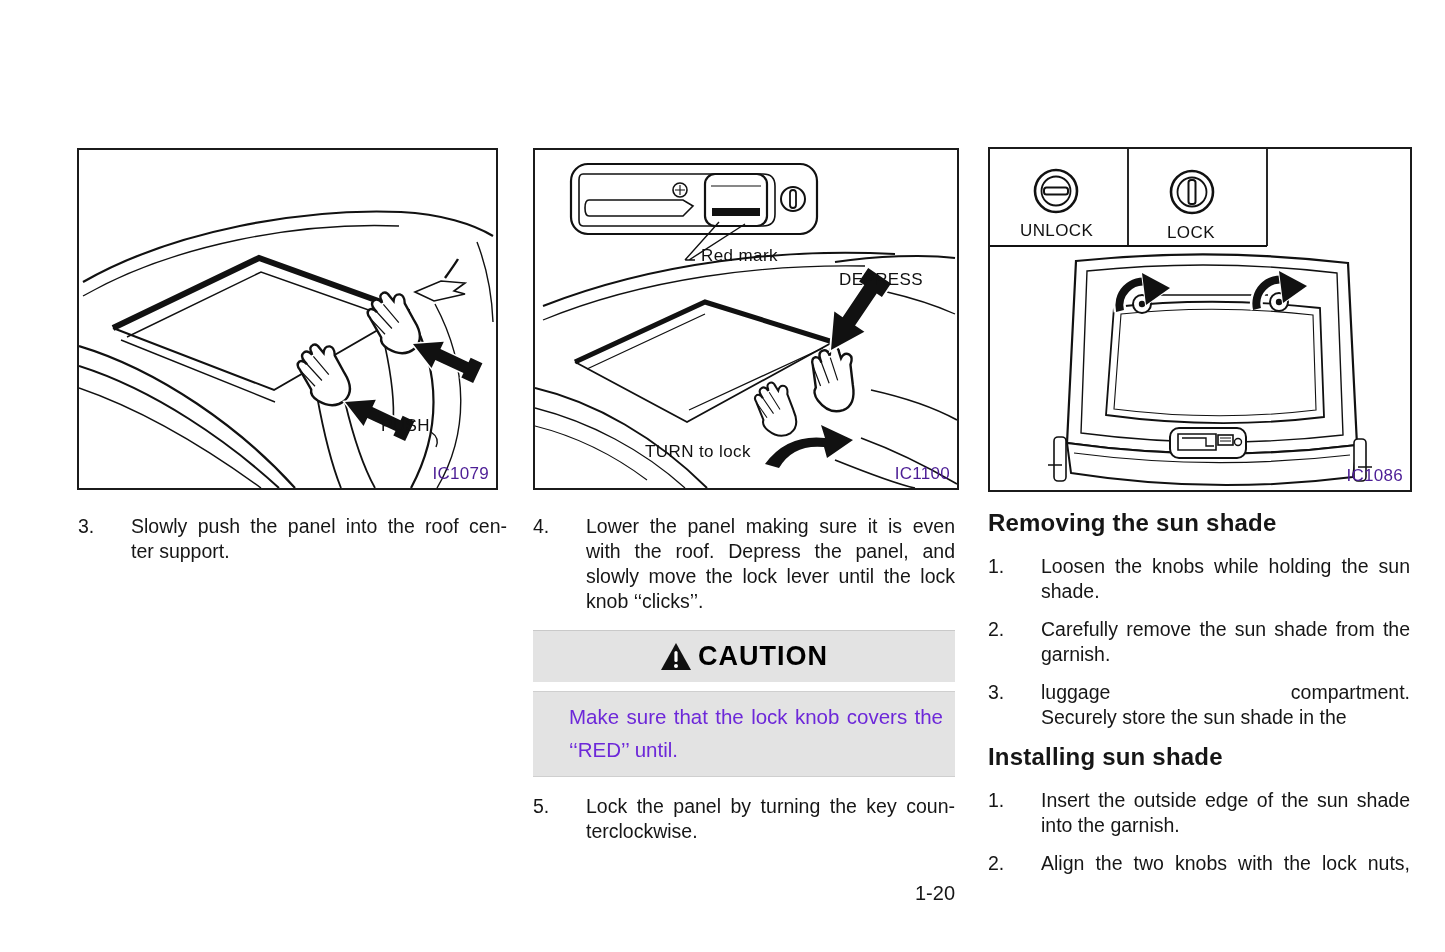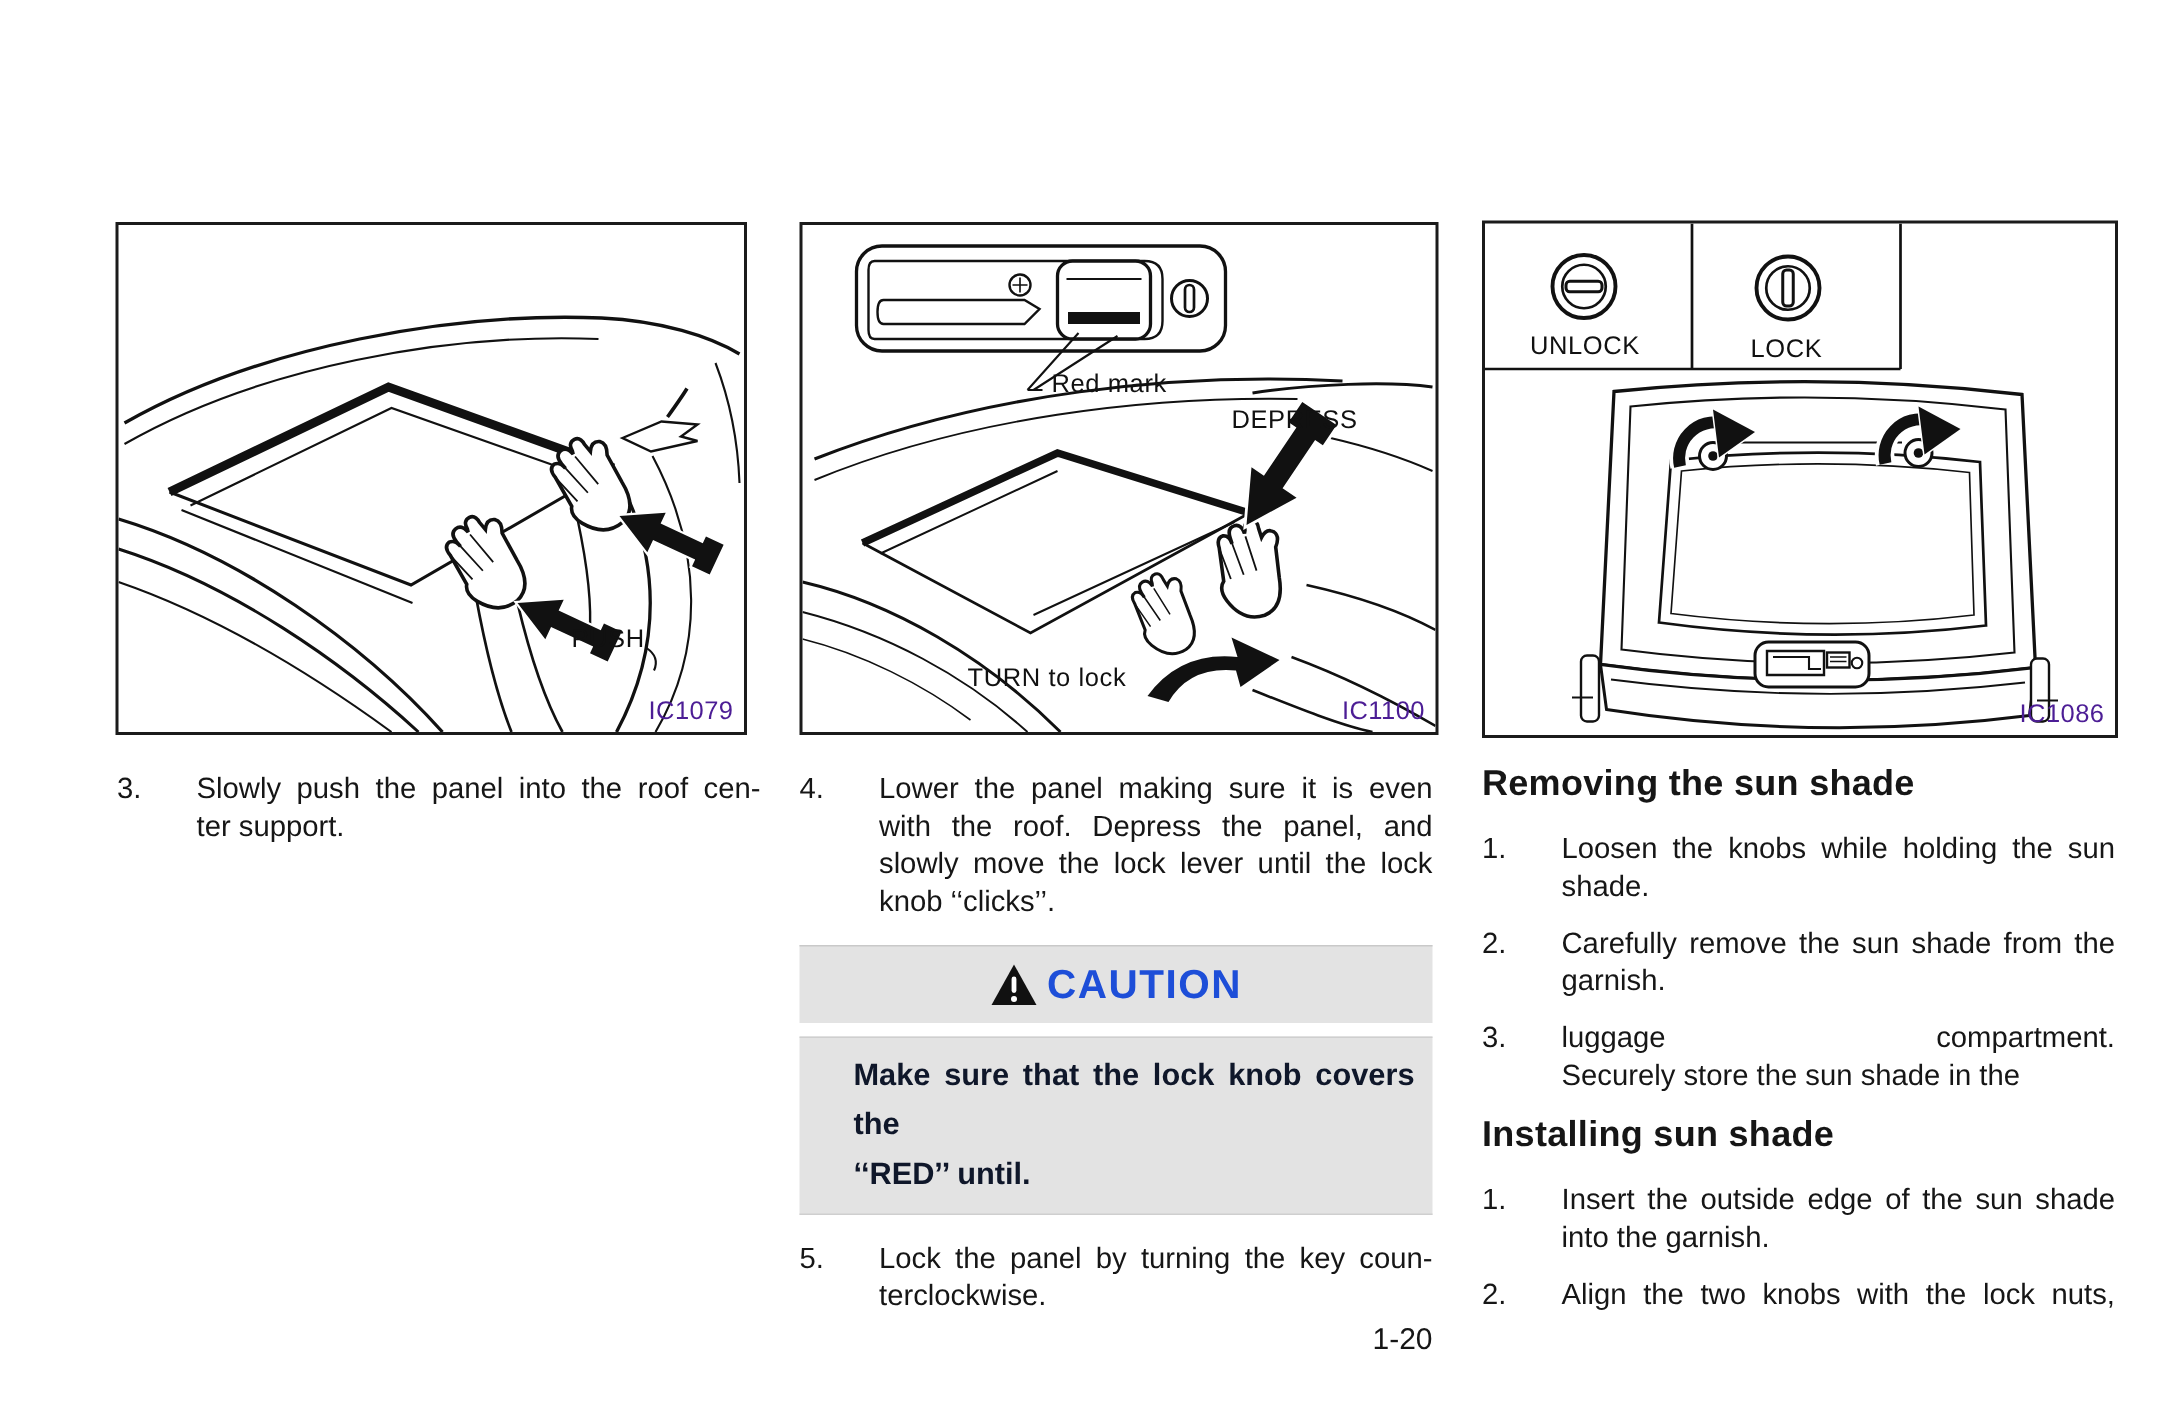--- a/index.html
+++ b/index.html
@@ -20,24 +20,24 @@
   .jl{text-align:justify;text-align-last:left;margin-left:24px;}
   .jl:not(:last-child){text-align-last:justify;}
   [data-justify-all] .jl{text-align-last:justify;}
   h2.sec{font-size:24px;font-weight:700;line-height:28px;margin:0 0 17px 0;letter-spacing:.2px;}
   h2.sec2{margin-top:0;}
   
   .caution-head{
     margin-top:16px;height:51px;background:#e3e3e3;border-top:1px solid #c9c9c9;
     display:flex;align-items:center;justify-content:center;gap:6px;
   }
-  .caution-title{font-size:27px;font-weight:700;letter-spacing:1px;color:#1d4ed8;}
+  .caution-title{font-size:27px;font-weight:700;letter-spacing:1px;color:#000000;}
   .caution-body{
     margin-top:9px;background:#e3e3e3;border-top:1px solid #cfcfcf;border-bottom:1px solid #cfcfcf;
-    padding:8px 12px 10px 12px;font-size:20.5px;font-weight:700;line-height:33px;color:#0f172a;
+    padding:8px 12px 10px 12px;font-size:20.5px;font-weight:400;line-height:33px;color:#6d28d9;
   }
   .item5{margin-top:17px;}
   .pagenum{position:absolute;left:533px;top:882px;width:422px;text-align:right;font-size:20px;}
 </style>
 </head>
 <body>
 
 <div class="page">
 
   <div class="fig" style="left:77px;top:148px;width:417px;height:338px">
@@ -114,21 +114,21 @@
       <path d="M 336 240 C 372 248 400 258 422 270 M 326 288 C 364 302 398 320 422 334 M 300 310 C 330 322 360 334 380 338" fill="none" stroke="#111" stroke-width="1.7"></path>
 
       <use href="#hand" transform="translate(302,238) rotate(-18)"></use>
       <use href="#hand" transform="translate(246,266) rotate(-32) scale(0.85)"></use>
 
       <use href="#fatarrow" transform="translate(296,200) rotate(-56) scale(1.25)" fill="#111" stroke="#fff" stroke-width="3" style="paint-order:stroke"></use>
 
       <path d="M 230 314 Q 252 284 290 288 L 286 275 L 318 290 L 292 308 L 289 297 Q 258 294 244 318 Z" fill="#111" stroke="#fff" stroke-width="2.5" style="paint-order:stroke"></path>
     </svg>
     <span class="fig-label" style="left:166px;top:96px">Red mark</span>
-    <span class="fig-label" style="left:286px;top:120px">DEPRESS</span>
+    <span class="fig-label" style="left:304px;top:120px">DEPRESS</span>
     <span class="fig-label" style="left:110px;top:292px">TURN to lock</span>
     <span class="fig-id">IC1100</span>
   </div>
 
   <div class="fig" style="left:988px;top:147px;width:420px;height:341px">
     <svg class="art" viewBox="0 0 420 341">
 
       <path d="M 0 97 H 277 M 138 0 V 97 M 277 0 V 97" fill="none" stroke="#111" stroke-width="1.8"></path>
 
       <circle cx="66" cy="42" r="21" fill="none" stroke="#111" stroke-width="2.6"></circle>

